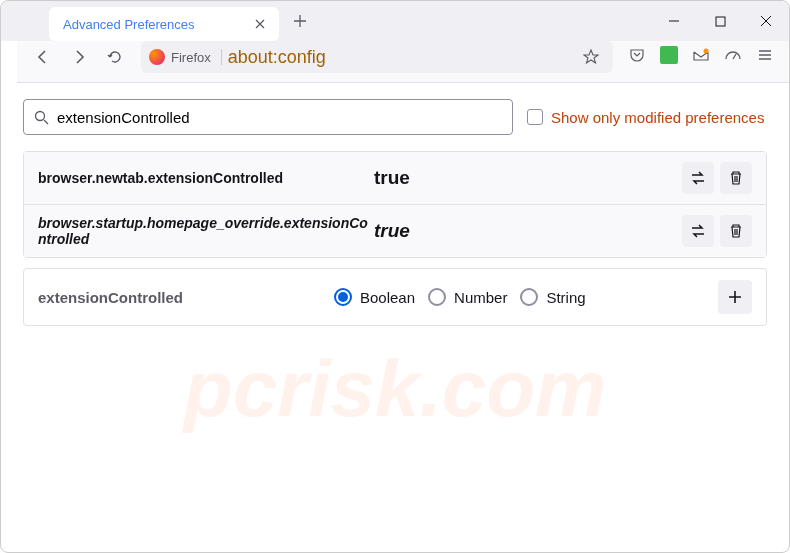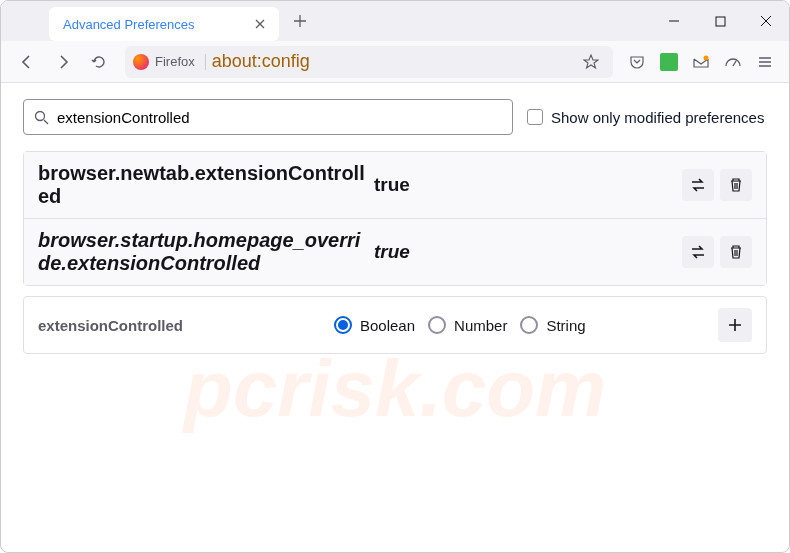--- a/index.html
+++ b/index.html
@@ -6,42 +6,42 @@
 body { width: 790px; height: 553px; background: #fff; border: 1px solid #ccc; border-radius: 8px; overflow: hidden; position: relative; }
 
 .titlebar { height: 40px; background: #f0f0f4; display: flex; align-items: center; padding-left: 40px; }
 .tab { background: #fff; border-radius: 6px; height: 34px; display: flex; align-items: center; padding: 0 10px 0 14px; gap: 8px; margin-top: 6px; margin-left: 8px; min-width: 230px; }
 .tab-title { font-size: 13px; color: #3b82f6; flex: 1; }
 .tab-close { width: 18px; height: 18px; display: flex; align-items: center; justify-content: center; cursor: pointer; }
 .newtab-btn { width: 30px; height: 30px; display: flex; align-items: center; justify-content: center; margin-left: 6px; cursor: pointer; }
 .window-controls { position: absolute; right: 0; top: 0; display: flex; height: 40px; }
 .win-btn { width: 46px; display: flex; align-items: center; justify-content: center; cursor: pointer; }
 
-.toolbar { height: 42px; background: #f9f9fb; border-bottom: 1px solid #e0e0e6; display: flex; align-items: center; padding: 0 10px; gap: 4px; }
+.toolbar { height: 42px; background: #f9f9fb; border-bottom: 1px solid #e0e0e6; display: flex; align-items: flex-start; padding: 0 10px; gap: 4px; margin-left: 16px; }
 .nav-btn { width: 32px; height: 32px; display: flex; align-items: center; justify-content: center; border-radius: 4px; cursor: pointer; }
 .urlbar { flex: 1; height: 32px; background: #f0f0f4; border-radius: 6px; display: flex; align-items: center; padding: 0 8px; margin: 0 6px; gap: 6px; }
 .url-identity { display: flex; align-items: center; gap: 6px; padding-right: 10px; border-right: 1px solid #ccc; }
 .firefox-logo { width: 16px; height: 16px; border-radius: 50%; background: radial-gradient(circle at 30% 30%, #ff9500, #e31587); }
 .identity-label { font-size: 13px; color: #5b5b66; }
 .url-text { font-size: 18px; color: #a16207; flex: 1; }
 .star-btn, .tool-icon { width: 28px; height: 28px; display: flex; align-items: center; justify-content: center; cursor: pointer; }
 .ext-icon-green { width: 18px; height: 18px; background: #3fb950; border-radius: 2px; }
 
 .content { padding: 16px 22px; position: relative; }
 .watermark { position: absolute; top: 260px; left: 50%; transform: translateX(-50%); font-size: 80px; font-weight: bold; font-style: italic; color: rgba(255, 140, 90, 0.12); white-space: nowrap; pointer-events: none; z-index: 0; }
 .search-row { display: flex; align-items: center; gap: 14px; margin-bottom: 16px; position: relative; z-index: 1; }
 .search-box { flex: 1; height: 36px; border: 1px solid #8f8f9d; border-radius: 4px; display: flex; align-items: center; padding: 0 10px; gap: 8px; max-width: 490px; }
 .search-input { border: none; outline: none; font-size: 15px; flex: 1; background: transparent; }
-.modified-check { display: flex; align-items: center; gap: 8px; font-size: 15px; color: #0f172a; }
+.modified-check { display: flex; align-items: center; gap: 8px; font-size: 15px; color: #c2410c; }
 .checkbox { width: 16px; height: 16px; border: 1px solid #8f8f9d; border-radius: 3px; }
 
 .results { border: 1px solid #e0e0e6; border-radius: 4px; margin-bottom: 10px; position: relative; z-index: 1; background: #fff; }
 .pref-row { display: flex; align-items: center; padding: 10px 14px; border-bottom: 1px solid #e0e0e6; min-height: 48px; background: #f9f9fb; }
 .pref-row:last-child { border-bottom: none; font-style: italic; }
-.pref-name { font-weight: bold; font-size: 20px; color: #15141a; width: 330px; word-break: break-word; }
+.pref-name { font-weight: bold; font-size: 14px; color: #15141a; width: 330px; word-break: break-word; }
 .pref-value { font-weight: bold; font-size: 19px; color: #15141a; flex: 1; padding-left: 6px; }
 .pref-actions { display: flex; gap: 6px; }
 .pref-btn { width: 32px; height: 32px; border: 1px solid transparent; background: #f0f0f4; border-radius: 4px; display: flex; align-items: center; justify-content: center; cursor: pointer; }
 
 .new-pref-block { border: 1px solid #e0e0e6; border-radius: 4px; position: relative; z-index: 1; background: #fff; }
 .new-pref-row { display: flex; align-items: center; padding: 10px 14px; min-height: 56px; }
 .new-pref-name { font-weight: bold; font-size: 15px; color: #5b5b66; width: 290px; }
 .type-options { display: flex; gap: 13px; flex: 1; padding-left: 6px; }
 .radio-opt { display: flex; align-items: center; gap: 8px; font-size: 15px; color: #15141a; }
 .radio { width: 18px; height: 18px; border: 2px solid #8f8f9d; border-radius: 50%; display: flex; align-items: center; justify-content: center; }

